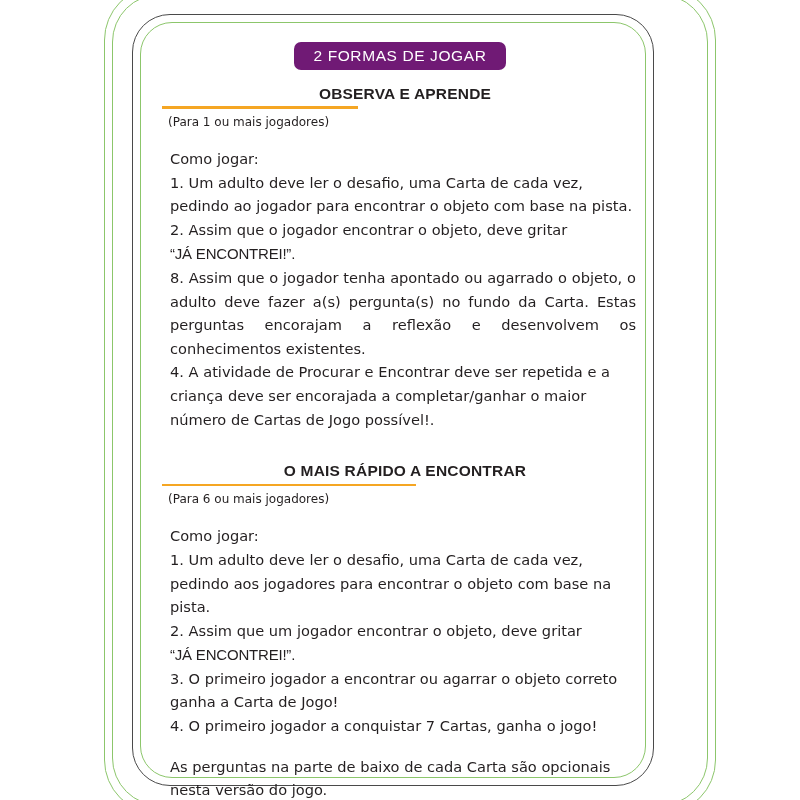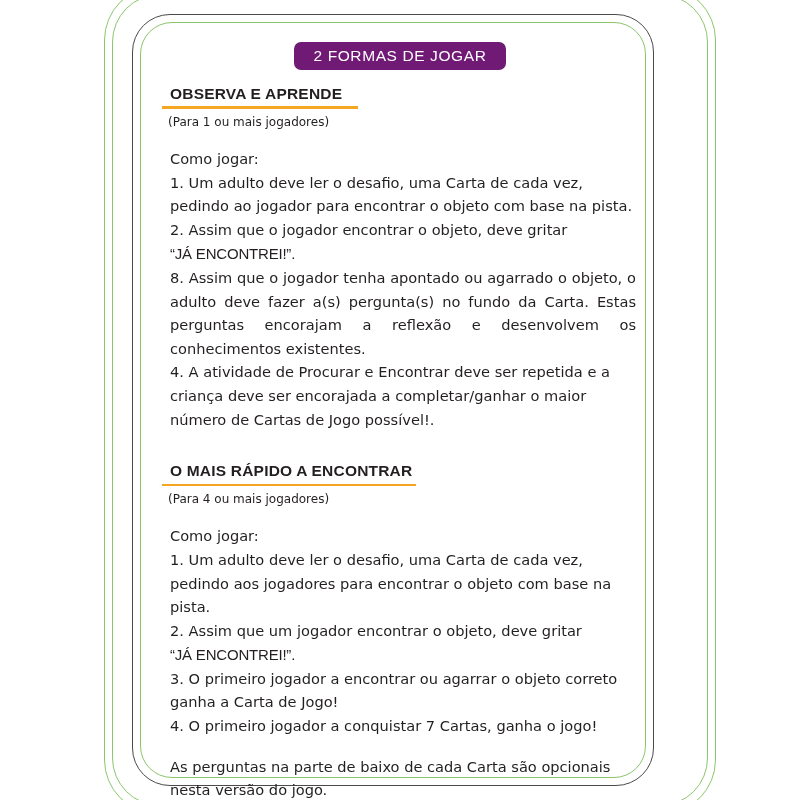--- a/index.html
+++ b/index.html
@@ -90,20 +90,21 @@
     margin-top: 30px;
   }
   .heading {
     font-family: "Liberation Sans", sans-serif;
     font-size: 15.5px;
     font-weight: 700;
     color: #231f20;
     letter-spacing: 0.2px;
     line-height: 1.25;
     padding: 0 0 3px 10px;
+    text-align: center;
   }
   .heading-rule {
     height: 2.6px;
     background: #f5a623;
     margin-left: 2px;
     margin-bottom: 4px;
   }
   .rule-1 { width: 196px; }
   .rule-2 { width: 254px; }
 
@@ -164,21 +165,21 @@
       <p class="para">2. Assim que o jogador encontrar o objeto, deve gritar</p>
       <p class="para shout">“JÁ ENCONTREI!”.</p>
       <p class="para justify">8. Assim que o jogador tenha apontado ou agarrado o objeto, o adulto deve fazer a(s) pergunta(s) no fundo da Carta. Estas perguntas encorajam a reflexão e desenvolvem os conhecimentos existentes.</p>
       <p class="para">4. A atividade de Procurar e Encontrar deve ser repetida e a criança deve ser encorajada a completar/ganhar o maior número de Cartas de Jogo possível!.</p>
     </div>
   </div>
 
   <div class="section section-2">
     <div class="heading">O MAIS RÁPIDO A ENCONTRAR</div>
     <div class="heading-rule rule-2"></div>
-    <div class="subhead">(Para 4 ou mais jogadores)</div>
+    <div class="subhead">(Para 6 ou mais jogadores)</div>
 
     <div class="body-block">
       <p class="para">Como jogar:</p>
       <p class="para">1. Um adulto deve ler o desafio, uma Carta de cada vez, pedindo aos jogadores para encontrar o objeto com base na pista.</p>
       <p class="para">2. Assim que um jogador encontrar o objeto, deve gritar</p>
       <p class="para shout">“JÁ ENCONTREI!”.</p>
       <p class="para">3. O primeiro jogador a encontrar ou agarrar o objeto correto ganha a Carta de Jogo!</p>
       <p class="para">4. O primeiro jogador a conquistar 7 Cartas, ganha o jogo!</p>
       <p class="para gap-before">As perguntas na parte de baixo de cada Carta são opcionais nesta versão do jogo.</p>
     </div>

